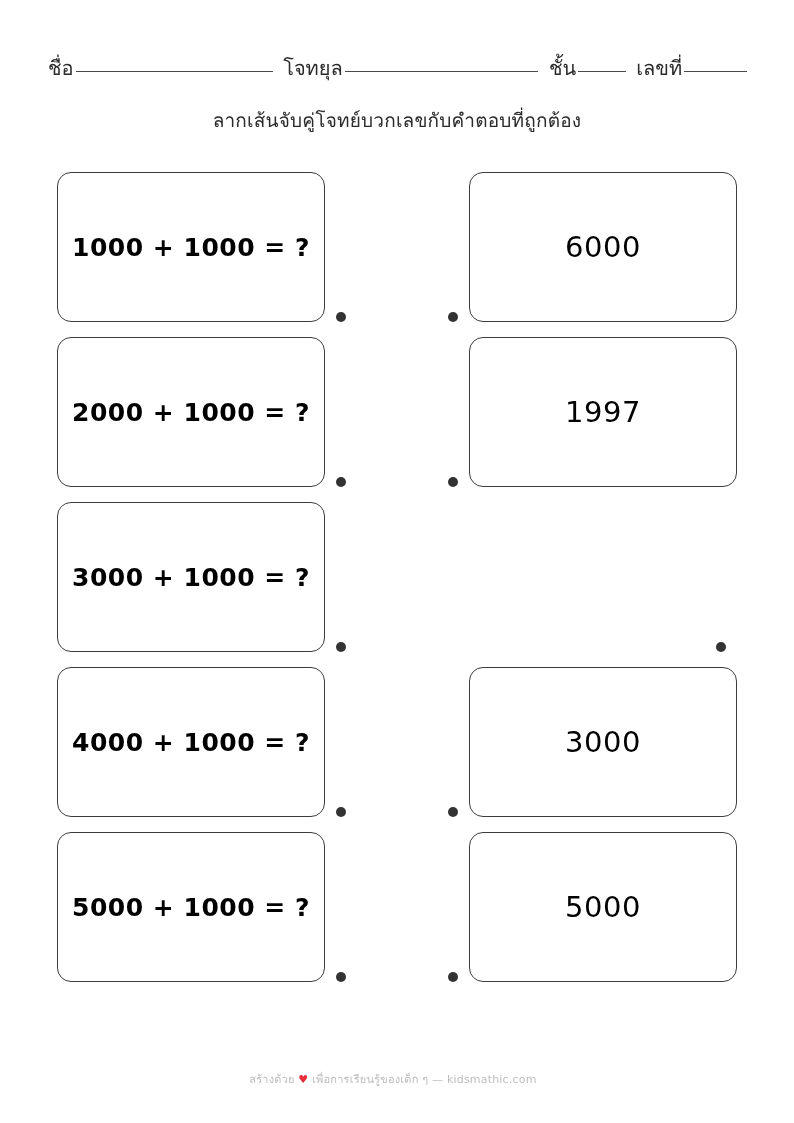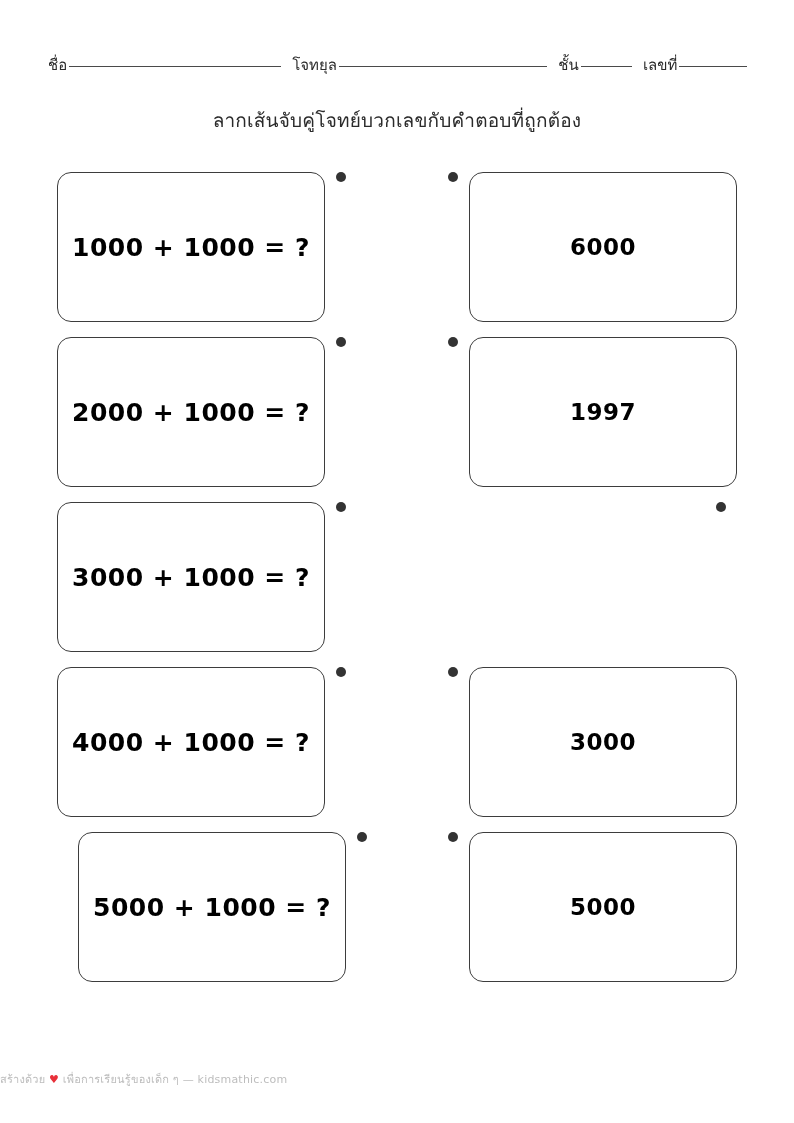--- a/index.html
+++ b/index.html
@@ -29,21 +29,21 @@
     right: 45px;
     top: 58px;
     height: 28px;
     display: flex;
     align-items: baseline;
     font-size: 15px;
     color: #2b2b2b;
     white-space: nowrap;
   }
   .name-label {
-    font-size: 15px;
+    font-size: 20px;
     line-height: 1;
   }
   .rule {
     border-bottom: 1px solid #4a4a4a;
     height: 0;
     position: relative;
     top: -3px;
     margin: 0 2px;
   }
   .rule-name   { width: 232px; }
@@ -69,23 +69,23 @@
     position: absolute;
     left: 57px;
     top: 172px;
     width: 680px;
   }
   .match-row {
     position: relative;
     height: 150px;
     margin-bottom: 15px;
     display: flex;
-    align-items: flex-start;
-  }
-  .match-row:last-child { margin-bottom: 0; margin-left: 21px; }
+    align-items: flex-end;
+  }
+  .match-row:last-child { margin-bottom: 0; }
 
   .card {
     box-sizing: border-box;
     height: 150px;
     border: 1.4px solid #3d3d3d;
     border-radius: 14px;
     background: #ffffff;
     display: flex;
     align-items: center;
     justify-content: center;
@@ -94,22 +94,22 @@
   .card-answer  { width: 268px; }
 
   .problem-text {
     font-size: 25px;
     font-weight: 700;
     color: #000000;
     letter-spacing: .5px;
     white-space: nowrap;
   }
   .answer-text {
-    font-size: 23px;
-    font-weight: 700;
+    font-size: 29px;
+    font-weight: 400;
     color: #000000;
     letter-spacing: .5px;
     white-space: nowrap;
   }
 
   .dot {
     width: 10px;
     height: 10px;
     border-radius: 50%;
     background: #333333;
@@ -121,21 +121,21 @@
   .spacer-mid {
     flex: 1 1 auto;
   }
 
   
   .footer {
     position: absolute;
     left: 0;
     right: 8px;
     top: 1070px;
-    text-align: left;
+    text-align: center;
     font-size: 11px;
     color: #bdbdbd;
     letter-spacing: .2px;
   }
   .heart {
     color: #e8303a;
     font-size: 11px;
   }
 </style>
 </head>

